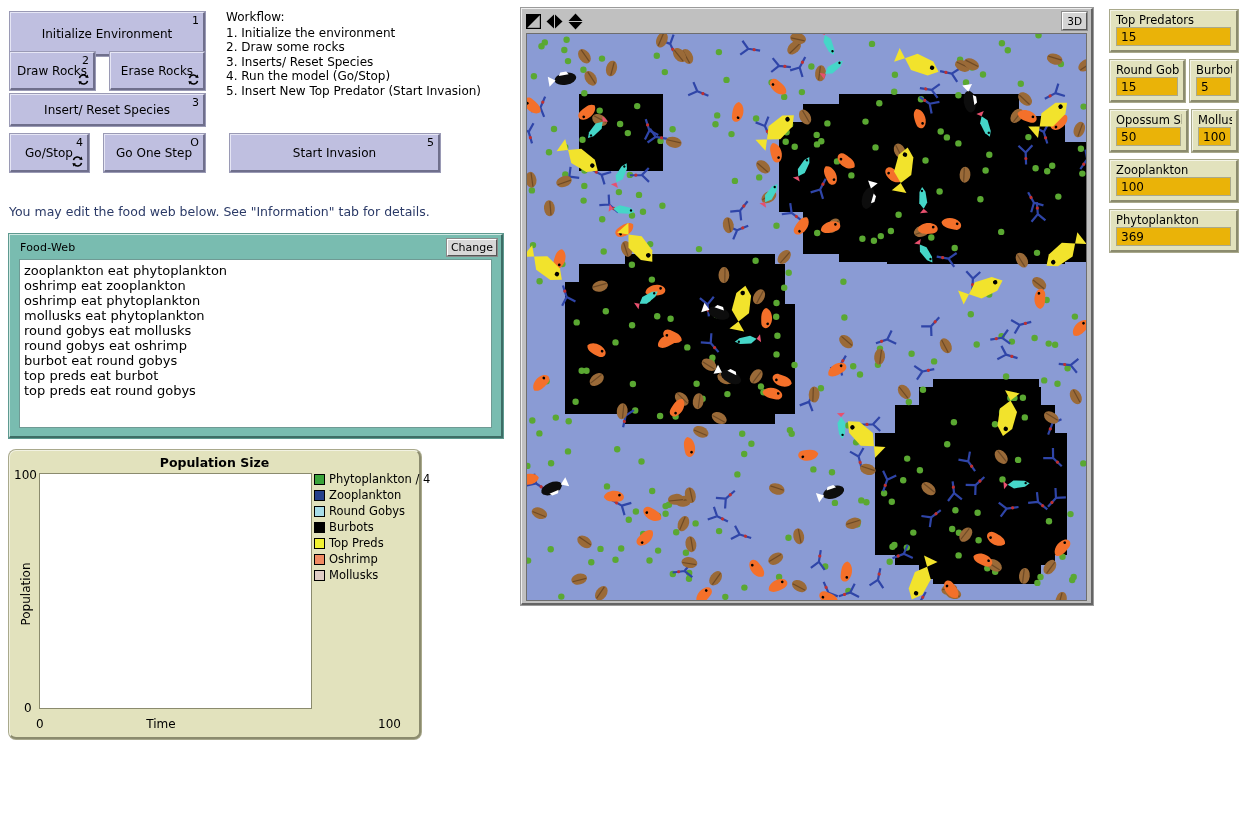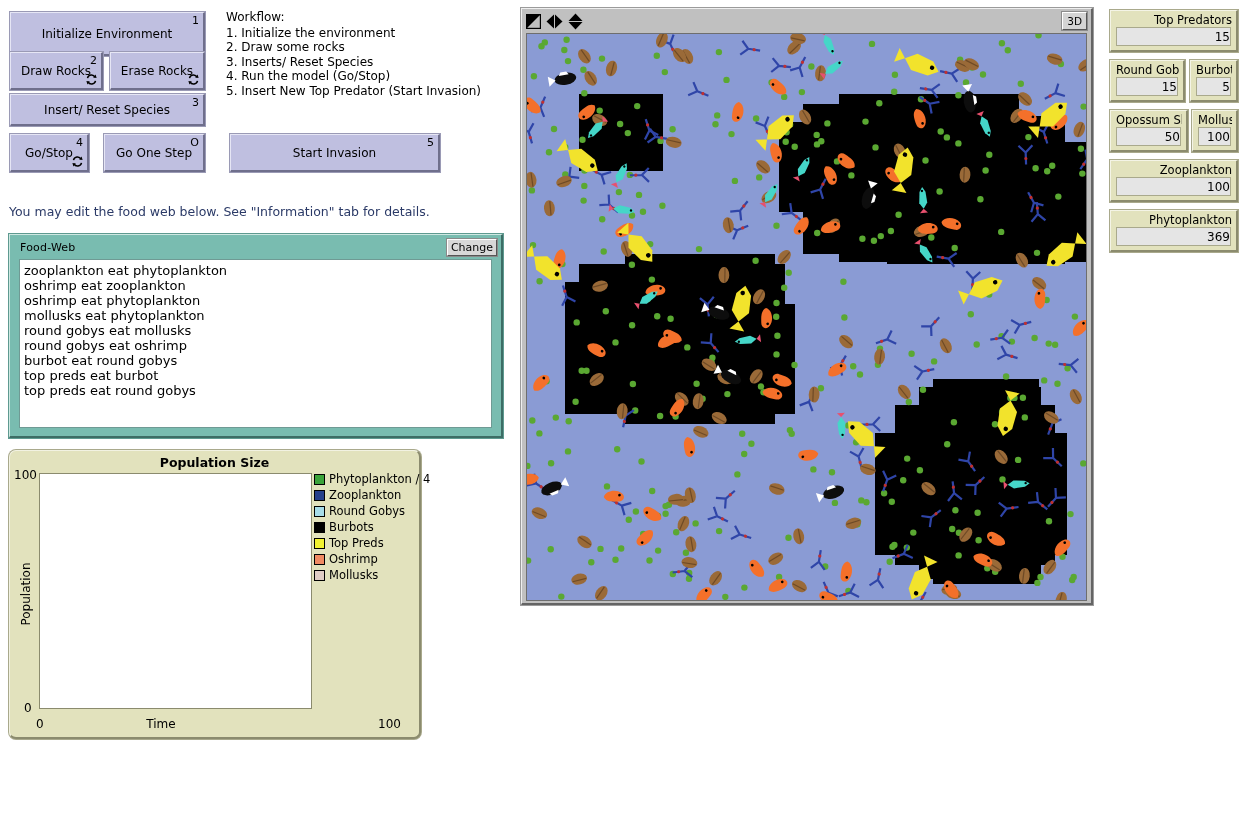--- a/index.html
+++ b/index.html
@@ -137,41 +137,40 @@
   
   .mon{
     position:absolute;
     background:#e2e2bd;
     border-top:1px solid #f4f4e6;
     border-left:1px solid #f4f4e6;
     border-right:2px solid #8b8b6e;
     border-bottom:2px solid #8b8b6e;
     box-shadow:0 0 0 1px #a9a98c;
     box-sizing:border-box;
-    text-align:right;
   }
   .mon .m-lab{
     position:absolute;left:5px;top:2px;right:4px;
     font-size:11.5px;color:#000;white-space:nowrap;overflow:hidden;
   }
   .mon .m-val{
     position:absolute;left:5px;right:5px;bottom:4px;height:19px;
-    background:#e5e5e5;border:1px solid #a9a98c;box-sizing:border-box;
+    background:#eab308;border:1px solid #a9a98c;box-sizing:border-box;
     font-size:12px;padding:2px 0 0 4px;color:#000;
   }
 </style>
 </head>
 <body>
 
 <div id="buttons-area">
     <div class="nl-btn" style="left: 10px; top: 12px; width: 195px; height: 44px;">
       <span class="lbl">Initialize Environment</span>
       <span class="key">1</span>
     </div>
-    <div class="nl-btn" style="left: 10px; top: 52px; width: 93px; height: 38px;">
+    <div class="nl-btn" style="left: 10px; top: 52px; width: 85px; height: 38px;">
       <span class="lbl">Draw Rocks</span>
       <span class="key">2</span>
       <span class="forever"><svg width="11" height="11" viewBox="0 0 11 11">
           <path d="M1.5 4.2 A4 4 0 0 1 9 3.2" fill="none" stroke="#000" stroke-width="1.5"></path>
           <polygon points="9.6,0.6 10.6,4.1 7.1,3.6" fill="#000"></polygon>
           <path d="M9.5 6.8 A4 4 0 0 1 2 7.8" fill="none" stroke="#000" stroke-width="1.5"></path>
           <polygon points="1.4,10.4 0.4,6.9 3.9,7.4" fill="#000"></polygon>
         </svg></span>
     </div>
     <div class="nl-btn" style="left: 110px; top: 52px; width: 95px; height: 38px;">

